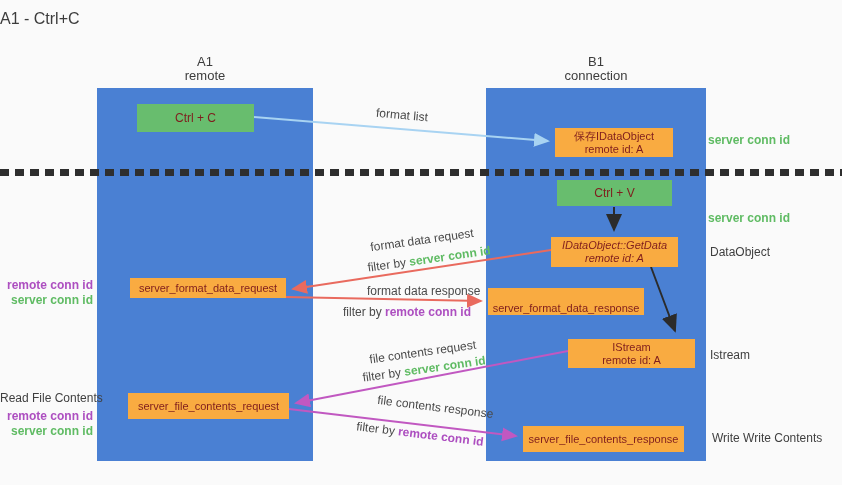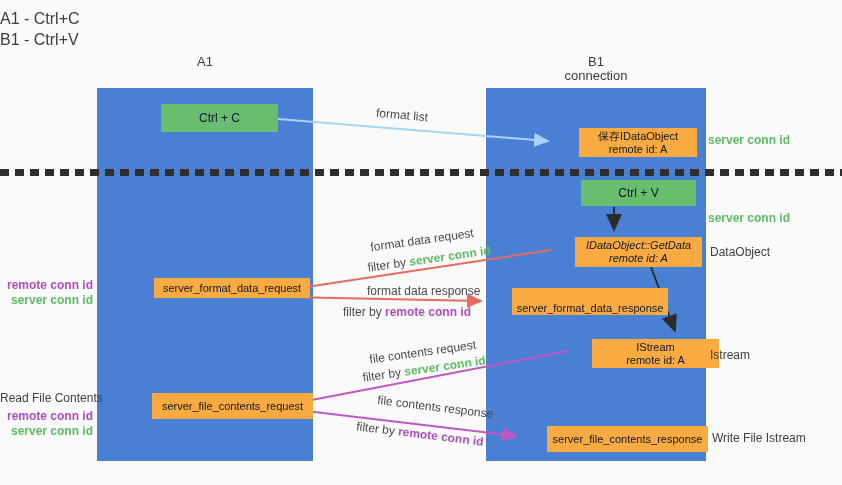--- a/index.html
+++ b/index.html
@@ -19,23 +19,23 @@
   .column{
     position:absolute;top:88px;height:373px;background:#4a80d3;z-index:1;
   }
   .column.left{left:97px;width:216px;}
   .column.right{left:486px;width:220px;}
   .dashline{
     position:absolute;left:0;top:169px;width:842px;height:7px;z-index:5;
     background:repeating-linear-gradient(90deg,#2e2e2e 0 9px,transparent 9px 15px);
   }
   .box{
-    position:absolute;z-index:6;color:#0f172a;text-align:center;
+    position:absolute;z-index:6;color:#7f1d1d;text-align:center;
     display:flex;flex-direction:column;justify-content:center;
-    font-size:12px;line-height:13px;margin-left:24px;
+    font-size:12px;line-height:13px;
   }
   .box.green{background:#68bd6e;}
   .box.orange{background:#f9ab41;}
   .box.small{font-size:11px;}
   .arrows{position:absolute;left:0;top:0;width:842px;height:485px;z-index:4;}
   .lbl{
     position:absolute;z-index:7;white-space:nowrap;font-size:12px;color:#4a4a4a;
   }
   .lbl .green-part{color:#5fbb63;font-weight:bold;}
   .lbl .purple-part{color:#ad4fc0;font-weight:bold;}
@@ -49,25 +49,25 @@
   .rot-pos{transform:rotate(7deg);}
   .rot-slight{transform:rotate(5deg);}
 </style>
 </head>
 <body>
 
 <div class="stage">
 
   <div class="title">
     <div>A1 - Ctrl+C</div>
-    <div>B1 - Ctrl+V</div>
   </div>
 
   <div class="col-header left">
     <div>A1</div>
+    <div>remote</div>
   </div>
   <div class="col-header right">
     <div>B1</div>
     <div>connection</div>
   </div>
 
   <div class="column left"></div>
   <div class="column right"></div>
 
   <div class="dashline"></div>
@@ -154,21 +154,21 @@
 
   <div class="lbl rot-pos" style="left:377px;top:400px;">file contents response</div>
   <div class="lbl rot-pos" style="left:356px;top:427px;">
     <span>filter by </span><span class="purple-part">remote conn id</span>
   </div>
 
   <div class="side-lbl green" style="left:708px;top:133px;">server conn id</div>
   <div class="side-lbl green" style="left:708px;top:211px;">server conn id</div>
   <div class="side-lbl" style="left:710px;top:245px;">DataObject</div>
   <div class="side-lbl" style="left:710px;top:348px;">Istream</div>
-  <div class="side-lbl" style="left:712px;top:431px;">Write File Istream</div>
+  <div class="side-lbl" style="left:712px;top:431px;">Write Write Contents</div>
 
   <div class="side-lbl purple right-align" style="left:0px;top:278px;width:93px;">remote conn id</div>
   <div class="side-lbl green right-align" style="left:0px;top:293px;width:93px;">server conn id</div>
   <div class="side-lbl right-align" style="left:0px;top:391px;width:93px;">Read File Contents</div>
   <div class="side-lbl purple right-align" style="left:0px;top:409px;width:93px;">remote conn id</div>
   <div class="side-lbl green right-align" style="left:0px;top:424px;width:93px;">server conn id</div>
 
 </div>
 
 </body></html>

